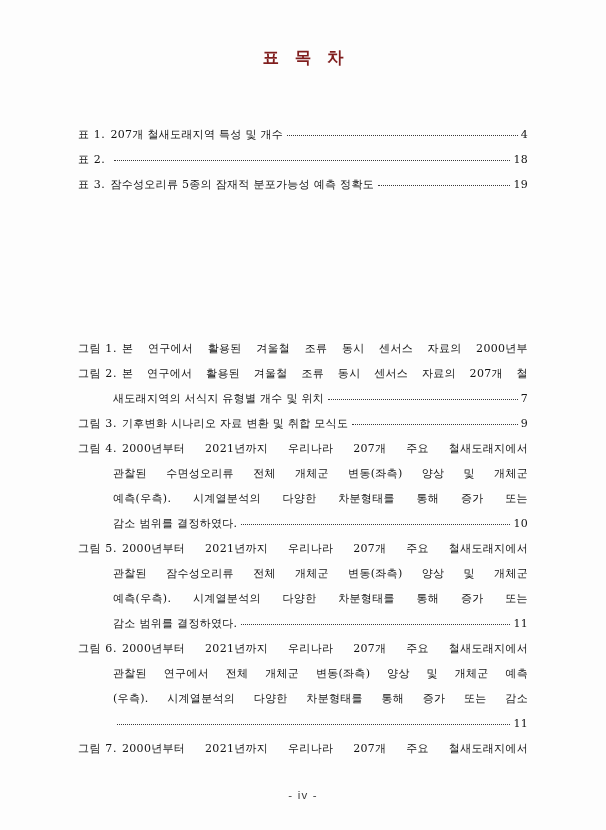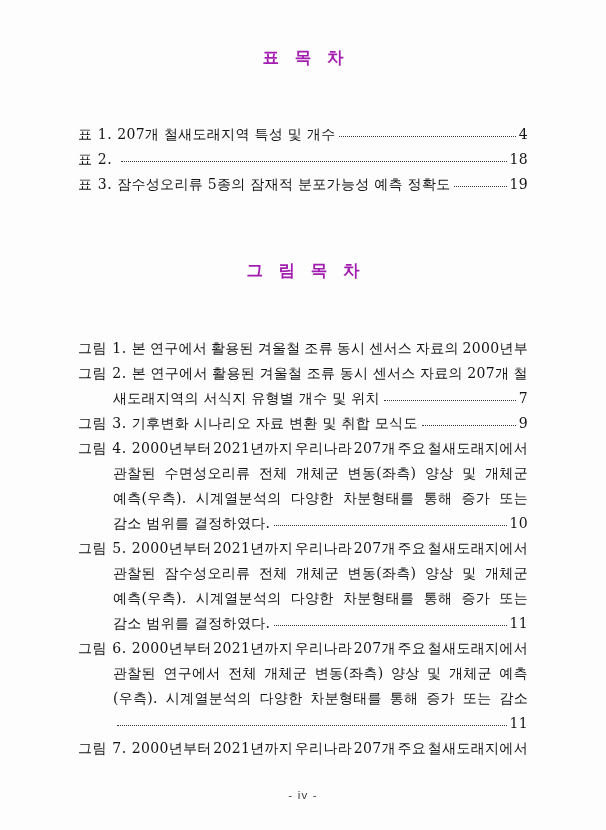--- a/index.html
+++ b/index.html
@@ -24,21 +24,21 @@
     box-sizing: border-box;
   }
 
   
   .section-heading {
     text-align: center;
     font-size: 16.5px;
     font-weight: bold;
     letter-spacing: 5px;
     text-indent: 5px;
-    color: #a21caf;
+    color: #7f1d1d;
   }
   #tables-heading {
     position: absolute;
     left: 0;
     top: 47px;
     width: 606px;
   }
   #figures-heading {
     position: absolute;
     left: 0;
@@ -49,21 +49,21 @@
   
   .entry-list {
     position: absolute;
     left: 78px;
     width: 450px;
   }
   #tables-list { top: 122px; }
   #figures-list { top: 336px; }
 
   .entry {
-    font-size: 14px;
+    font-size: 11px;
     line-height: 25px;
     color: #131313;
     margin: 0;
     padding: 0;
   }
 
   
   .entry-line {
     display: flex;
     align-items: baseline;
@@ -159,21 +159,20 @@
       <div class="entry">
         <div class="entry-line">
           <span class="entry-label">표 3.</span>
           <span class="entry-text">잠수성오리류 5종의 잠재적 분포가능성 예측 정확도</span>
           <span class="leader"></span>
           <span class="page-num">19</span>
         </div>
       </div>
     </div>
 
-  <div id="figures-heading" class="section-heading">그 림 목 차</div>
 
   <div id="figures-list" class="entry-list">
       <div class="entry">
         <div class="entry-line">
           <span class="entry-label figure-label">그림 1.</span>
           <span class="entry-text spread">
             <span>본</span>
             <span>연구에서</span>
             <span>활용된</span>
             <span>겨울철</span>

